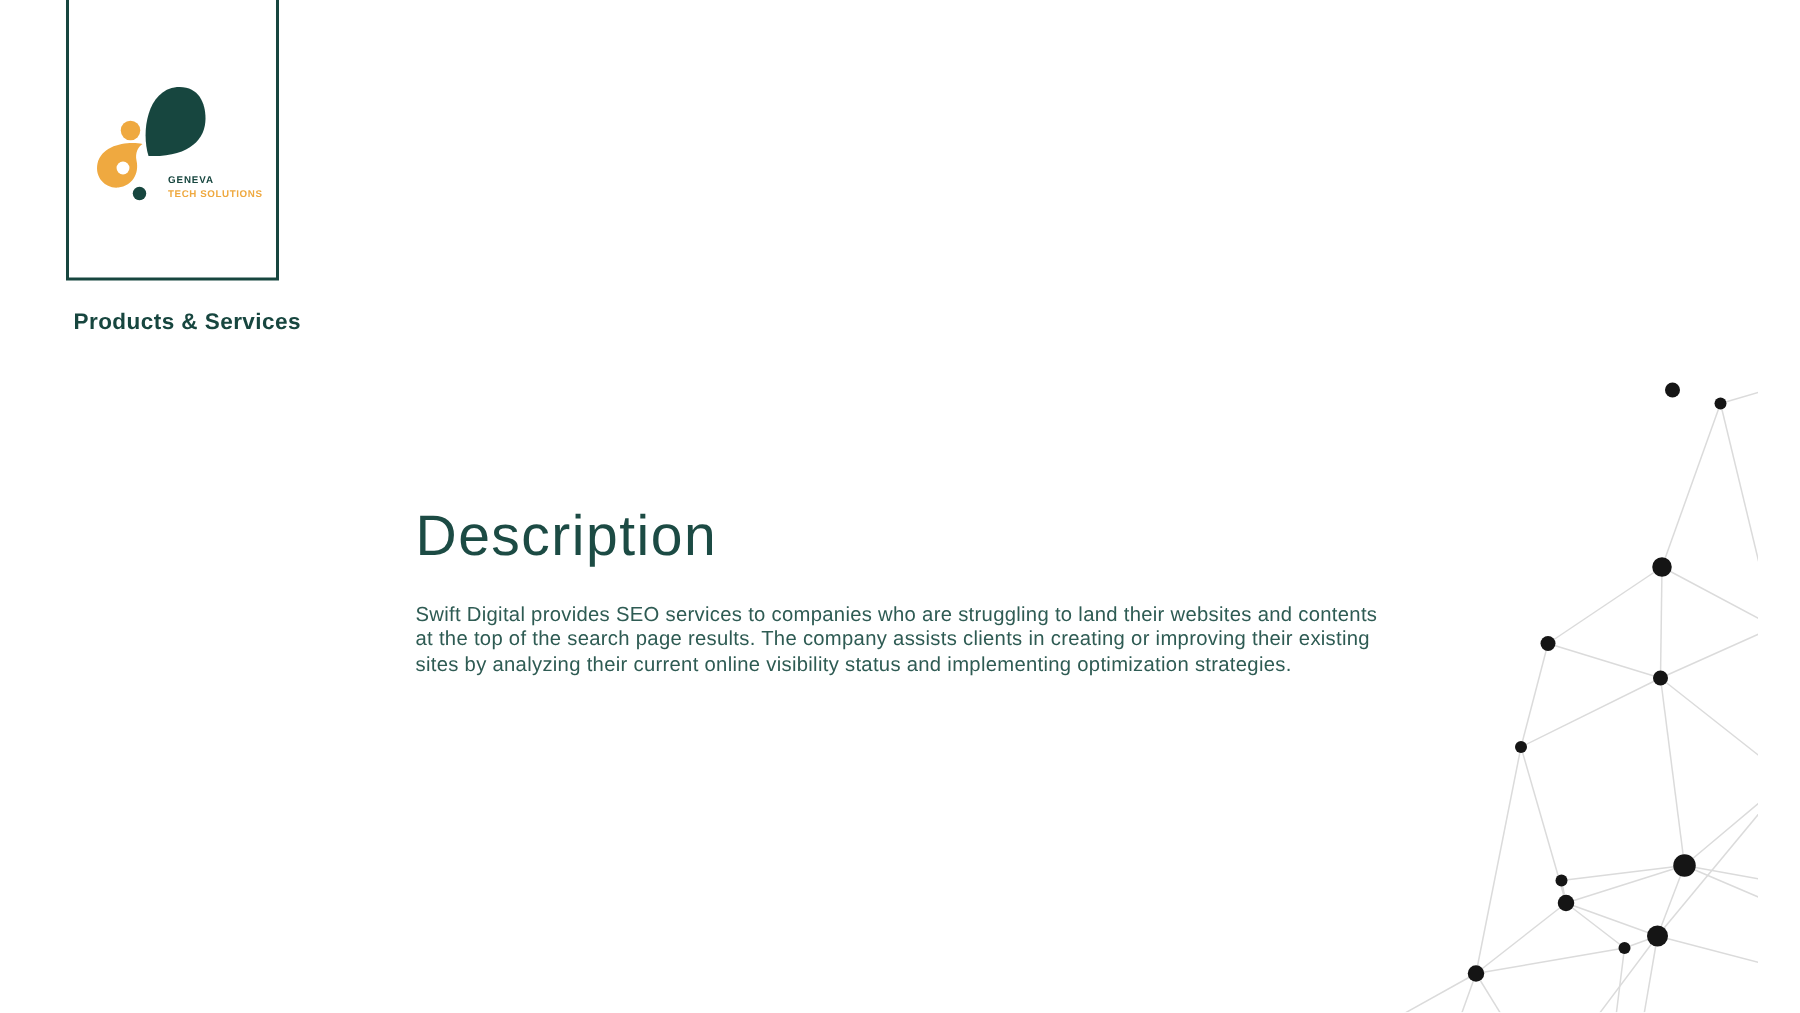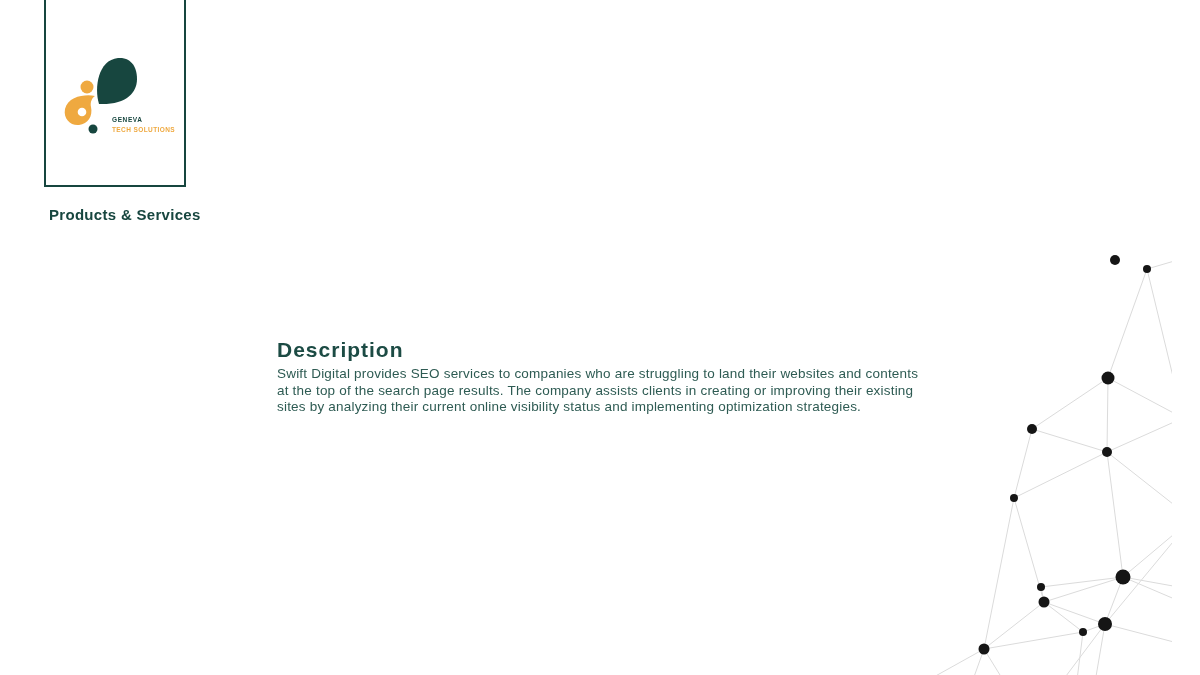--- a/index.html
+++ b/index.html
@@ -34,25 +34,25 @@
   .logo-word-bottom{font-family:"Liberation Sans",sans-serif;font-size:6.5px;font-weight:bold;fill:var(--orange);letter-spacing:.4px;}
   
   .nav-label{
     position:absolute;left:49px;top:206px;
     font-size:15px;font-weight:700;color:var(--teal);
     letter-spacing:.3px;white-space:nowrap;
   }
   
   .content{position:absolute;left:277px;top:338px;width:680px;}
   .content-title{
-    font-size:21px;font-weight:700;color:var(--teal-heading);
+    font-size:38px;font-weight:400;color:var(--teal-heading);
     letter-spacing:1px;line-height:1.1;
   }
   .content-body{
-    margin-top:5px;width:655px;
+    margin-top:22px;width:655px;
     font-size:13.5px;line-height:16.4px;letter-spacing:.2px;
     color:var(--teal-text);
   }
   
   .network{position:absolute;left:860px;top:230px;width:340px;height:445px;}
   .network line{stroke:var(--edge);stroke-width:1;}
   .network circle{fill:var(--node);}
 </style>
 </head>
 <body>

